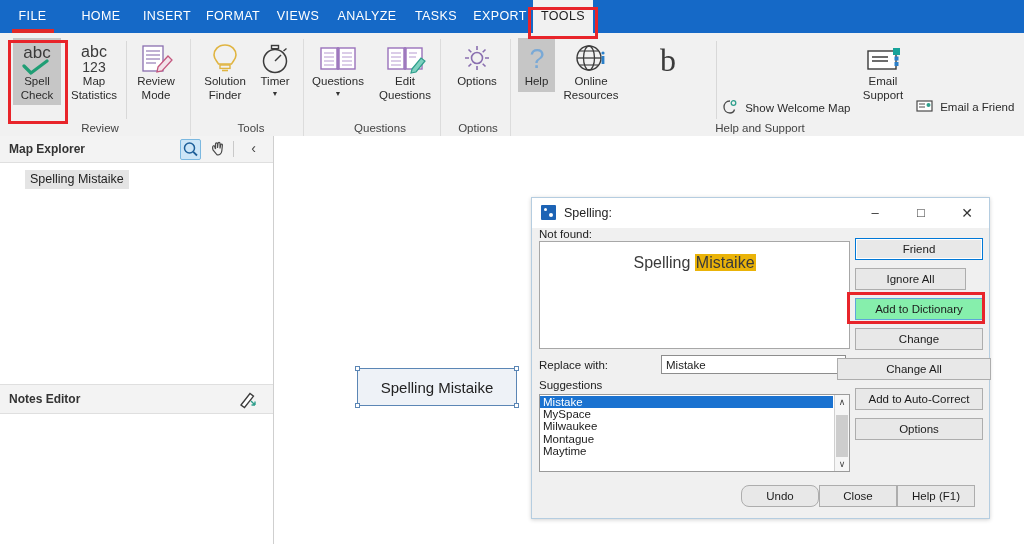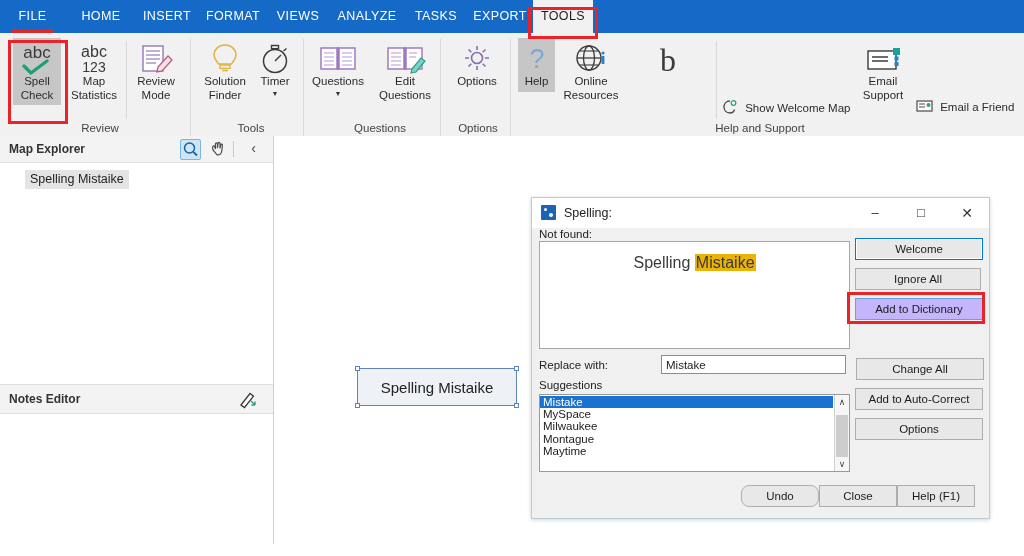--- a/index.html
+++ b/index.html
@@ -126,21 +126,21 @@
   .sbar{position:absolute;right:0;top:0;width:15px;bottom:0;background:#f6f6f6;border-left:1px solid #d0d0d0;box-sizing:border-box;}
   .sbtn{position:absolute;left:0;right:0;height:14px;text-align:center;font-size:9px;line-height:14px;color:#444;}
   .sthumb{position:absolute;left:1px;right:1px;top:20px;height:42px;background:#cdcdcd;}
 
   .btn{
     position:absolute;background:#e8e8e8;border:1px solid #adadad;box-sizing:border-box;
     font-size:11.5px;color:#1b1b1b;text-align:center;cursor:default;
     display:flex;align-items:center;justify-content:center;
   }
   .btn.focus{border:1px solid #0078d7;box-shadow:inset 0 0 0 1px #fff;}
-  .btn.hover{background:#c4b5fd;border:1px solid #5fa5da;}
+  .btn.hover{background:#86efac;border:1px solid #5fa5da;}
 
   .statusbar{position:absolute;left:0;top:544px;width:1024px;height:12px;background:#ffffff;}
 </style>
 </head>
 <body>
 
 <div id="app">
 
   <div class="tabbar">
     <div class="tab" style="left:0px;width:65px;"><span>FILE</span></div>
@@ -462,29 +462,32 @@
             <span>∧</span>
           </div>
           <div class="sthumb"></div>
           <div class="sbtn" style="bottom:0;">
             <span>∨</span>
           </div>
         </div>
       </div>
 
       <div class="btn focus" style="left:323px;top:10px;width:128px;height:22px;">
-        <span>Welcome</span>
-      </div>
-      <div class="btn" style="left:323px;top:40px;width:126px;height:22px;">
+        <span>Friend</span>
+      </div>
+      <div class="btn" style="left:323px;top:40px;width:111px;height:22px;">
         <span>Ignore All</span>
       </div>
       <div class="btn hover" style="left:323px;top:70px;width:128px;height:22px;">
         <span>Add to Dictionary</span>
       </div>
-      <div class="btn" style="left:324px;top:130px;width:128px;height:22px;">
+      <div class="btn" style="left:323px;top:100px;width:128px;height:22px;">
+        <span>Change</span>
+      </div>
+      <div class="btn" style="left:305px;top:130px;width:154px;height:22px;">
         <span>Change All</span>
       </div>
       <div class="btn" style="left:323px;top:160px;width:128px;height:22px;">
         <span>Add to Auto-Correct</span>
       </div>
       <div class="btn" style="left:323px;top:190px;width:128px;height:22px;">
         <span>Options</span>
       </div>
 
       <div class="btn" style="left:209px;top:257px;width:78px;height:22px;border-radius:8px;">

